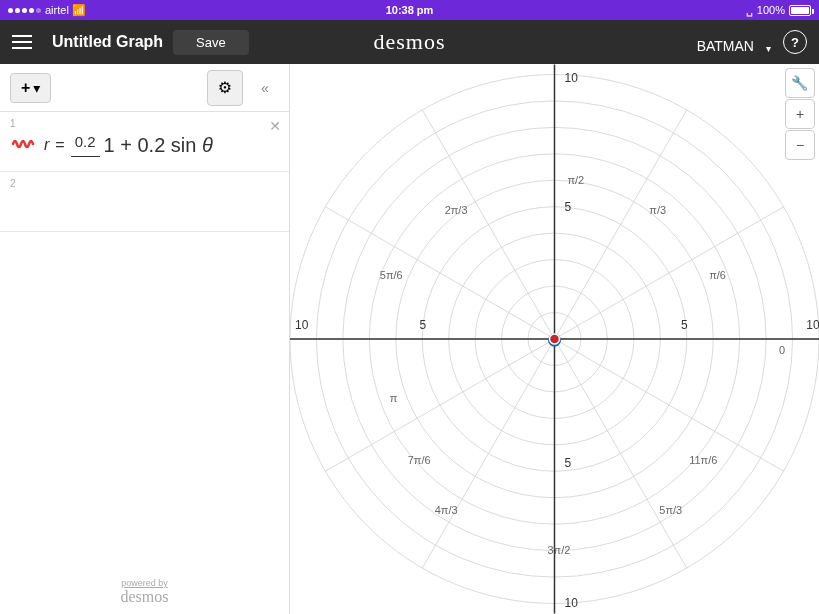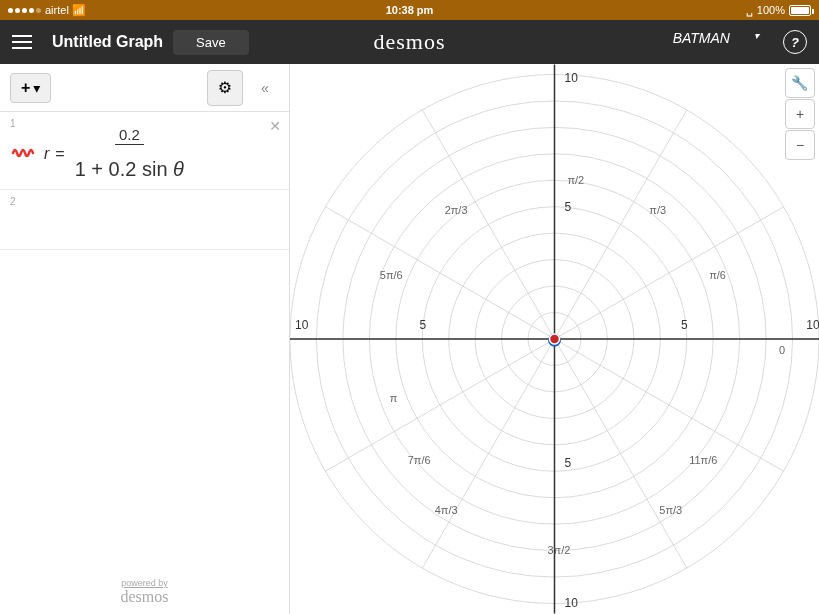--- a/index.html
+++ b/index.html
@@ -1,21 +1,21 @@
 <!DOCTYPE html>
 <html><head>
   <meta charset="utf-8">
   <style>
     * { margin: 0; padding: 0; box-sizing: border-box; }
     body { width: 819px; height: 614px; overflow: hidden; font-family: -apple-system, 'Helvetica Neue', Arial, sans-serif; background: #f5f5f5; }
 
     
     .status-bar {
       height: 20px;
-      background: #a16207;
+      background: #6d28d9;
       display: flex;
       align-items: center;
       justify-content: space-between;
       padding: 0 8px;
       font-size: 11px;
       color: white;
     }
     .status-left { display: flex; align-items: center; gap: 4px; }
     .status-center { position: absolute; left: 50%; transform: translateX(-50%); font-size: 11px; color: white; font-weight: bold; }
     .status-right { display: flex; align-items: center; gap: 4px; margin-left: auto; }
@@ -64,23 +64,22 @@
       transform: translateX(-50%);
       color: white;
       font-size: 22px;
       font-weight: 300;
       letter-spacing: 1px;
       font-family: Georgia, serif;
     }
     .user-section {
       margin-left: auto;
       display: flex;
-      align-items: flex-start;
-      gap: 24px;
-      font-style: italic;
+      align-items: flex-end;
+      gap: 12px;
     }
     .username {
       color: white;
       font-size: 14px;
     }
     .dropdown-arrow { color: white; font-size: 10px; }
     .help-btn {
       width: 24px; height: 24px;
       border: 1.5px solid white;
       border-radius: 50%;
@@ -178,24 +177,22 @@
       color: #333;
       padding-top: 6px;
     }
     .expr-formula .formula-line {
       display: flex;
       align-items: center;
       gap: 6px;
     }
     .fraction {
       display: inline-flex;
-      flex-direction: column;
-      align-items: center;
+      flex-direction: row;
       vertical-align: middle;
-      gap: 12px;
     }
     .fraction .numerator {
       border-bottom: 1.5px solid #333;
       padding: 0 4px 1px;
       font-size: 15px;
     }
     .fraction .denominator {
       padding: 1px 4px 0;
       font-size: 20px;
     }

